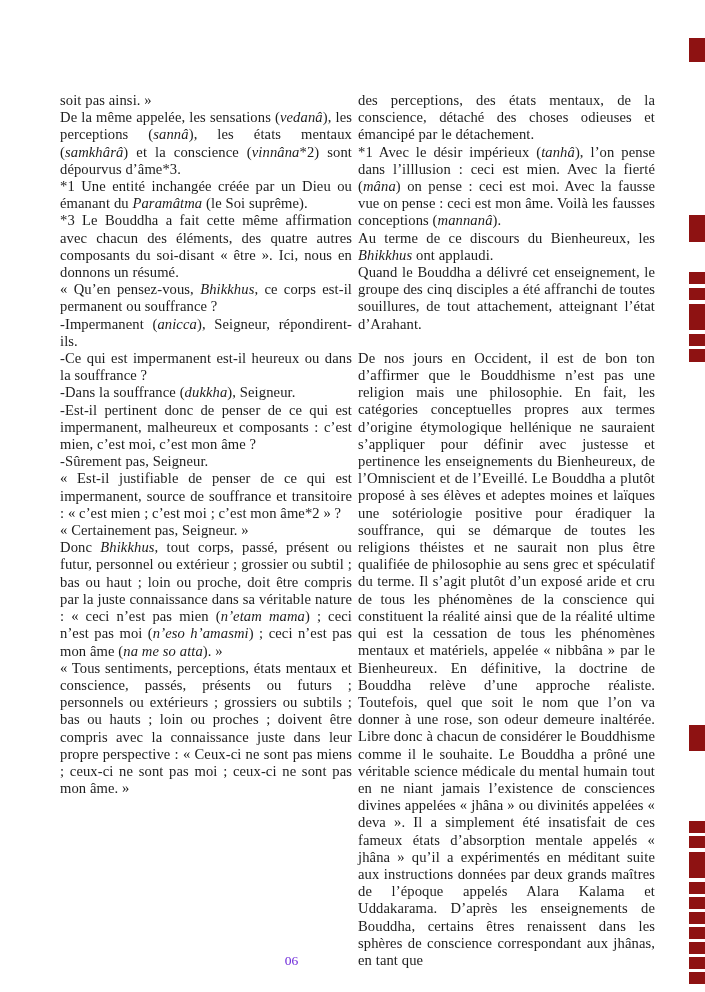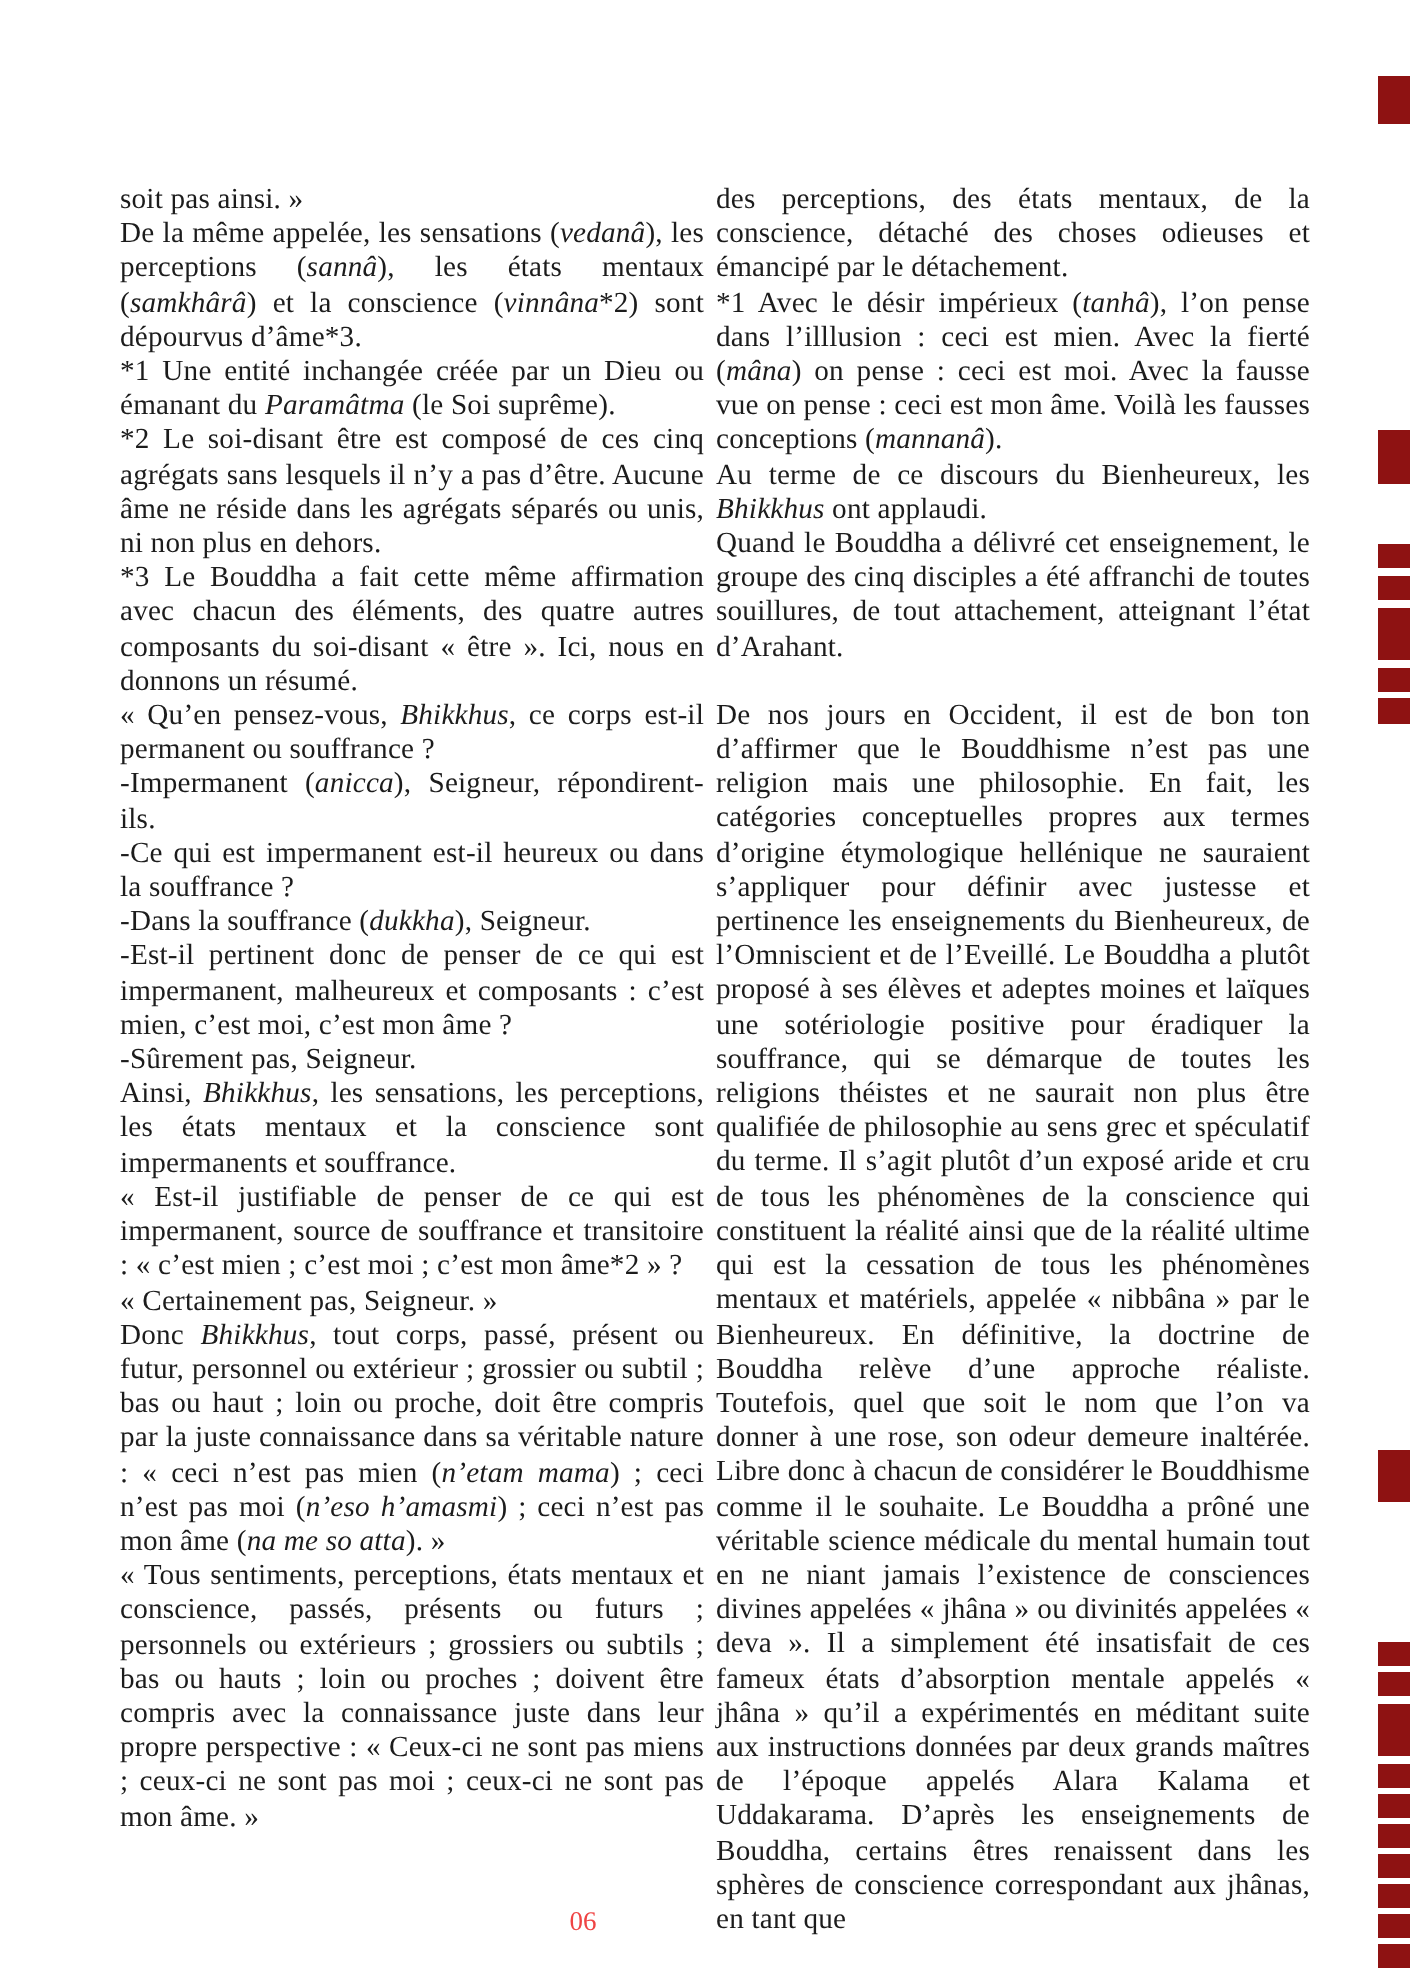--- a/index.html
+++ b/index.html
@@ -26,47 +26,45 @@
   .column p { margin: 0; padding: 0; }
   .column p.gap { margin-top: 17px; }
   .column .em { font-style: italic; }
   .page-number {
     position: absolute;
     top: 921px;
     left: 0;
     width: 583px;
     text-align: center;
     font-size: 13.5px;
-    color: #ef4444;
+    color: #6d28d9;
   }
   .margin-marks { position: absolute; top: 0; right: 0; width: 705px; height: 992px; pointer-events: none; }
   .mark {
     position: absolute;
     left: var(--mark-left, 689px);
     width: var(--mark-width, 16px);
     background: var(--mark-color, #8e1212);
   }
 </style>
 </head>
 <body>
 
 <div class="page">
   <div class="column column-left">
       <p><span>soit pas ainsi. »</span></p>
       <p><span>De la même appelée, les sensations (</span><span class="em">vedanâ</span><span>), les perceptions (</span><span class="em">sannâ</span><span>), les états mentaux (</span><span class="em">samkhârâ</span><span>) et la conscience (</span><span class="em">vinnâna</span><span>*2) sont dépourvus d’âme*3.</span></p>
       <p><span>*1 Une entité inchangée créée par un Dieu ou émanant du </span><span class="em">Paramâtma</span><span> (le Soi suprême).</span></p>
-      <p><span>*2 Le soi-disant être est composé de ces cinq agrégats sans lesquels il n’y a pas d’être. Aucune âme ne réside dans les agrégats séparés ou unis, ni non plus en dehors.</span></p>
       <p><span>*3 Le Bouddha a fait cette même affirmation avec chacun des éléments, des quatre autres composants du soi-disant « être ». Ici, nous en donnons un résumé.</span></p>
       <p><span>« Qu’en pensez-vous, </span><span class="em">Bhikkhus</span><span>, ce corps est-il permanent ou souffrance ?</span></p>
       <p><span>-Impermanent (</span><span class="em">anicca</span><span>), Seigneur, répondirent-ils.</span></p>
       <p><span>-Ce qui est impermanent est-il heureux ou dans la souffrance ?</span></p>
       <p><span>-Dans la souffrance (</span><span class="em">dukkha</span><span>), Seigneur.</span></p>
       <p><span>-Est-il pertinent donc de penser de ce qui est impermanent, malheureux et composants : c’est mien, c’est moi, c’est mon âme ?</span></p>
       <p><span>-Sûrement pas, Seigneur.</span></p>
-      <p><span>Ainsi, </span><span class="em">Bhikkhus</span><span>, les sensations, les perceptions, les états mentaux et la conscience sont impermanents et souffrance.</span></p>
       <p><span>« Est-il justifiable de penser de ce qui est impermanent, source de souffrance et transitoire : « c’est mien ; c’est moi ; c’est mon âme*2 » ?</span></p>
       <p><span>« Certainement pas, Seigneur. »</span></p>
       <p><span>Donc </span><span class="em">Bhikkhus</span><span>, tout corps, passé, présent ou futur, personnel ou extérieur ; grossier ou subtil ; bas ou haut ; loin ou proche, doit être compris par la juste connaissance dans sa véritable nature : « ceci n’est pas mien (</span><span class="em">n’etam mama</span><span>) ; ceci n’est pas moi (</span><span class="em">n’eso h’amasmi</span><span>) ; ceci n’est pas mon âme (</span><span class="em">na me so atta</span><span>). »</span></p>
       <p><span>« Tous sentiments, perceptions, états mentaux et conscience, passés, présents ou futurs ; personnels ou extérieurs ; grossiers ou subtils ; bas ou hauts ; loin ou proches ; doivent être compris avec la connaissance juste dans leur propre perspective : « Ceux-ci ne sont pas miens ; ceux-ci ne sont pas moi ; ceux-ci ne sont pas mon âme. »</span></p>
     </div>
   <div class="column column-right">
       <p><span>des perceptions, des états mentaux, de la conscience, détaché des choses odieuses et émancipé par le détachement.</span></p>
       <p><span>*1 Avec le désir impérieux (</span><span class="em">tanhâ</span><span>), l’on pense dans l’illlusion : ceci est mien. Avec la fierté (</span><span class="em">mâna</span><span>) on pense : ceci est moi. Avec la fausse vue on pense : ceci est mon âme. Voilà les fausses conceptions (</span><span class="em">mannanâ</span><span>).</span></p>
       <p><span>Au terme de ce discours du Bienheureux, les </span><span class="em">Bhikkhus</span><span> ont applaudi.</span></p>
       <p><span>Quand le Bouddha a délivré cet enseignement, le groupe des cinq disciples a été affranchi de toutes souillures, de tout attachement, atteignant l’état d’Arahant.</span></p>

